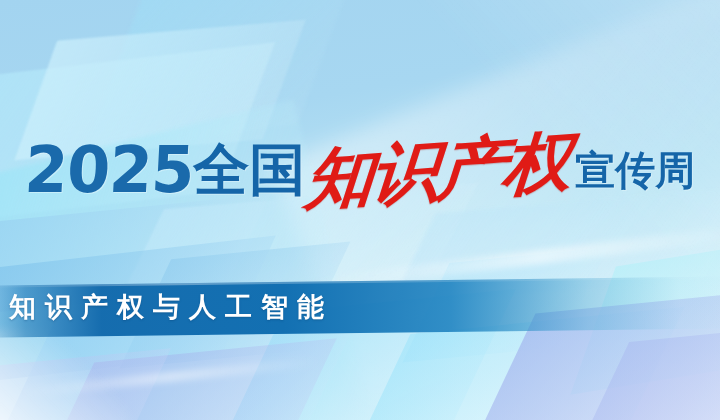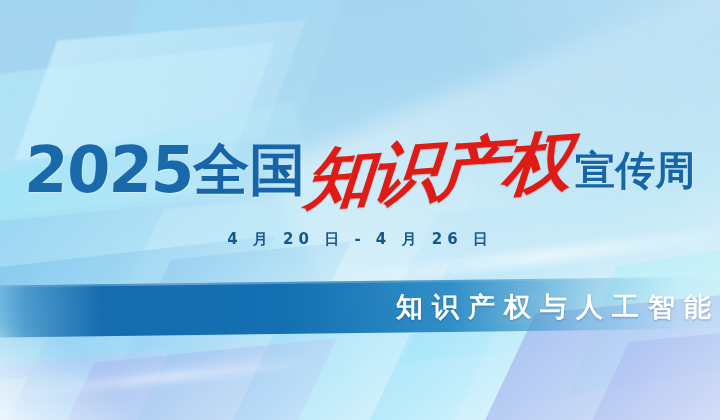--- a/index.html
+++ b/index.html
@@ -301,21 +301,21 @@
     left: 0; right: 0; top: 0;
     height: 2px;
     background: linear-gradient(90deg, rgba(255,255,255,0), rgba(255,255,255,0.35) 25%, rgba(255,255,255,0.10) 70%, rgba(255,255,255,0));
   }
 
   .subtitle {
     position: absolute;
     left: 0;
     top: 290px;
     width: 720px;
-    text-align: right;
+    text-align: left;
     font-family: "DejaVu Sans", sans-serif;
     font-size: 27px;
     font-weight: 700;
     color: #ffffff;
     letter-spacing: 9px;
     text-indent: 9px;
     line-height: 34px;
     white-space: nowrap;
     text-shadow: 0 1px 2px rgba(10,60,110,0.35);
   }
@@ -356,19 +356,18 @@
 
   <div class="content">
 
     <div class="headline">
       <span class="hl-year">2025</span>
       <span class="hl-cn-blue">全国</span>
       <span class="hl-cn-red">知识产权</span>
       <span class="hl-tail">宣传周</span>
     </div>
 
-    <div class="dateline">4 月 20 日  -  4 月 26 日</div>
 
     <div class="subtitle-band"></div>
     <div class="subtitle">知识产权与人工智能</div>
 
   </div>
 </div>
 
 </body></html>

